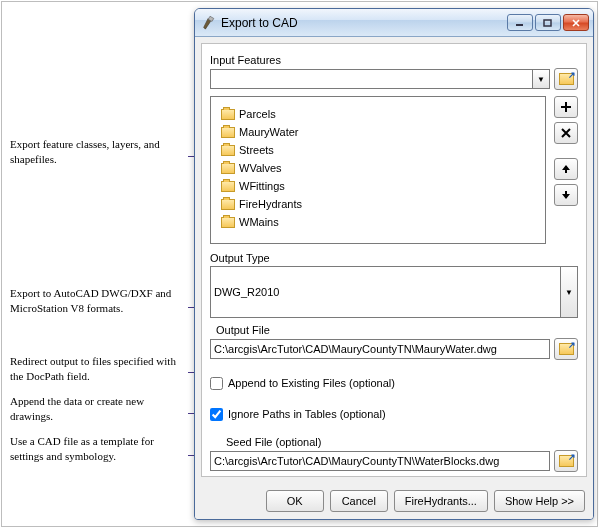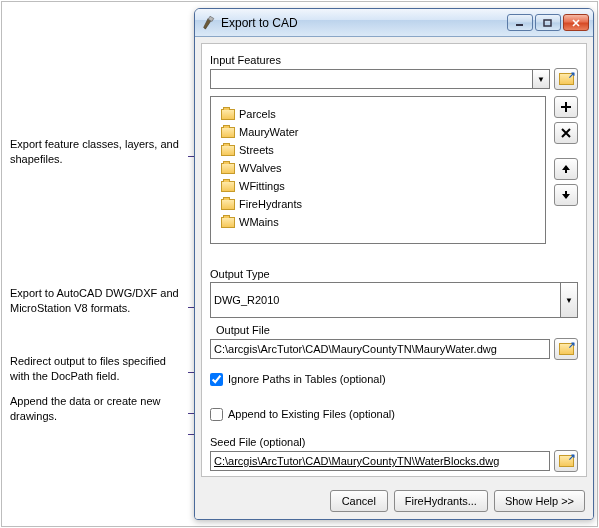--- a/index.html
+++ b/index.html
@@ -24,20 +24,21 @@
     left: 8px; top: 0;
     width: 180px;
     height: 520px;
     font-size: 11px;
     color: #000;
   }
   .anno {
     position: absolute;
     width: 178px;
     line-height: 1.35;
+    font-family: Liberation Serif, serif;
   }
   .anno .lead {
     position: absolute;
     top: 50%;
     right: -50px;
     width: 50px;
     height: 1px;
     background: #4a3a8a;
   }
   .anno .lead::after {
@@ -203,20 +204,21 @@
   </div>
   <div class="anno" style="top:352px;">
     <span>Redirect output to files specified with the DocPath field.</span>
     <span class="lead" style="top:60%; right:-58px; width:58px;"></span>
   </div>
   <div class="anno" style="top:392px;">
     <span>Append the data or create new drawings.</span>
     <span class="lead" style="top:65%; right:-58px; width:58px;"></span>
   </div>
   <div class="anno" style="top:432px;">
+    <span>Use a CAD file as a template for settings and symbology.</span>
     <span class="lead" style="top:70%; right:-58px; width:58px;"></span>
   </div>
 </div>
 
 <div class="window">
   <div class="titlebar">
     <span class="ticon">
       <svg viewBox="0 0 16 16">
             <path d="M3 13 L8 3 L11 6 L5 15 Z" fill="#6b5a3a" stroke="#3a2f1a" stroke-width="0.6"></path>
             <rect x="9" y="1" width="5" height="4" fill="#b8b8b8" stroke="#555" stroke-width="0.6" transform="rotate(30 11 3)"></rect>
@@ -305,61 +307,62 @@
               </svg>
             </div>
         <div class="ibtn">
               <svg viewBox="0 0 14 14">
                 <path d="M7 11l-4-5h8z M6 3h2v3H6z" fill="#000"></path>
               </svg>
             </div>
       </div>
     </div>
 
-    <div class="label" style="margin-top:24px;">Output Type</div>
+    <div class="label" style="margin-top:8px;">Output Type</div>
     <div class="combo">
       <span>DWG_R2010</span>
       <div class="arrow">▼</div>
     </div>
 
     <div class="label" style="margin-top:6px;margin-left:6px;">Output File</div>
     <div class="row">
       <div class="txt">
         <span style="white-space:nowrap; overflow:hidden;">C:\arcgis\ArcTutor\CAD\MauryCountyTN\MauryWater.dwg</span>
       </div>
       <div class="ibtn">
         <span class="folder-icon">
               <span class="ar">↗</span>
             </span>
       </div>
     </div>
 
+    <div class="chk" style="margin-top:14px;">
+      <input type="checkbox" style="">
+      <span>Append to Existing Files (optional)</span>
+    </div>
+
     <div class="chk" style="margin-top:10px;">
       <input type="checkbox" checked="" style="">
       <span>Ignore Paths in Tables (optional)</span>
     </div>
 
-    <div class="chk" style="margin-top:14px;">
-      <input type="checkbox" style="">
-      <span>Append to Existing Files (optional)</span>
-    </div>
-
-    <div class="label" style="margin-top:10px;">Seed File (optional)</div>
+    <div class="label" style="margin-top:10px;margin-left:16px;">Seed File (optional)</div>
     <div class="row">
       <div class="txt">
-        <span style="white-space:nowrap; overflow:hidden;text-decoration:underline;">C:\arcgis\ArcTutor\CAD\MauryCountyTN\WaterBlocks.dwg</span>
+        <span style="white-space:nowrap; overflow:hidden;">C:\arcgis\ArcTutor\CAD\MauryCountyTN\WaterBlocks.dwg</span>
       </div>
       <div class="ibtn">
         <span class="folder-icon">
               <span class="ar">↗</span>
             </span>
       </div>
     </div>
   </div>
 
   <div class="footer">
+    <div class="btn">OK</div>
     <div class="btn">Cancel</div>
     <div class="btn">FireHydrants...</div>
     <div class="btn">Show Help &gt;&gt;</div>
   </div>
 </div>
 
 </div>
 
 </body></html>

